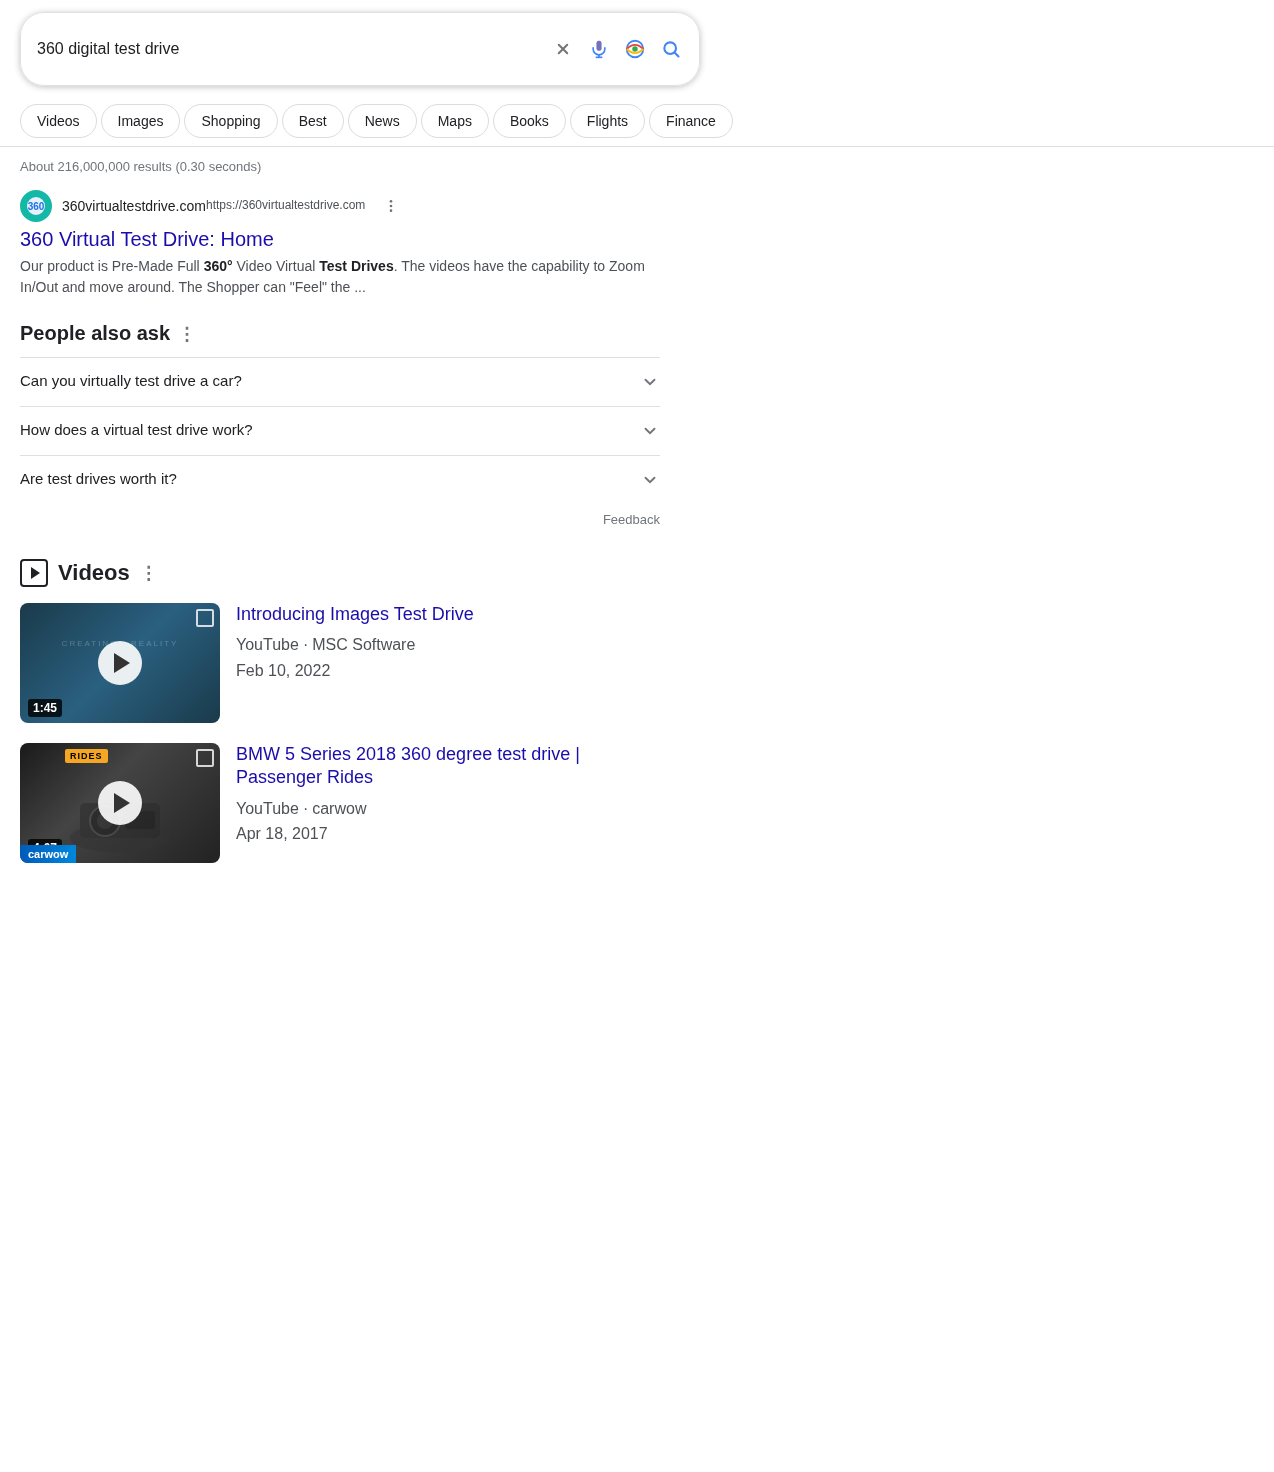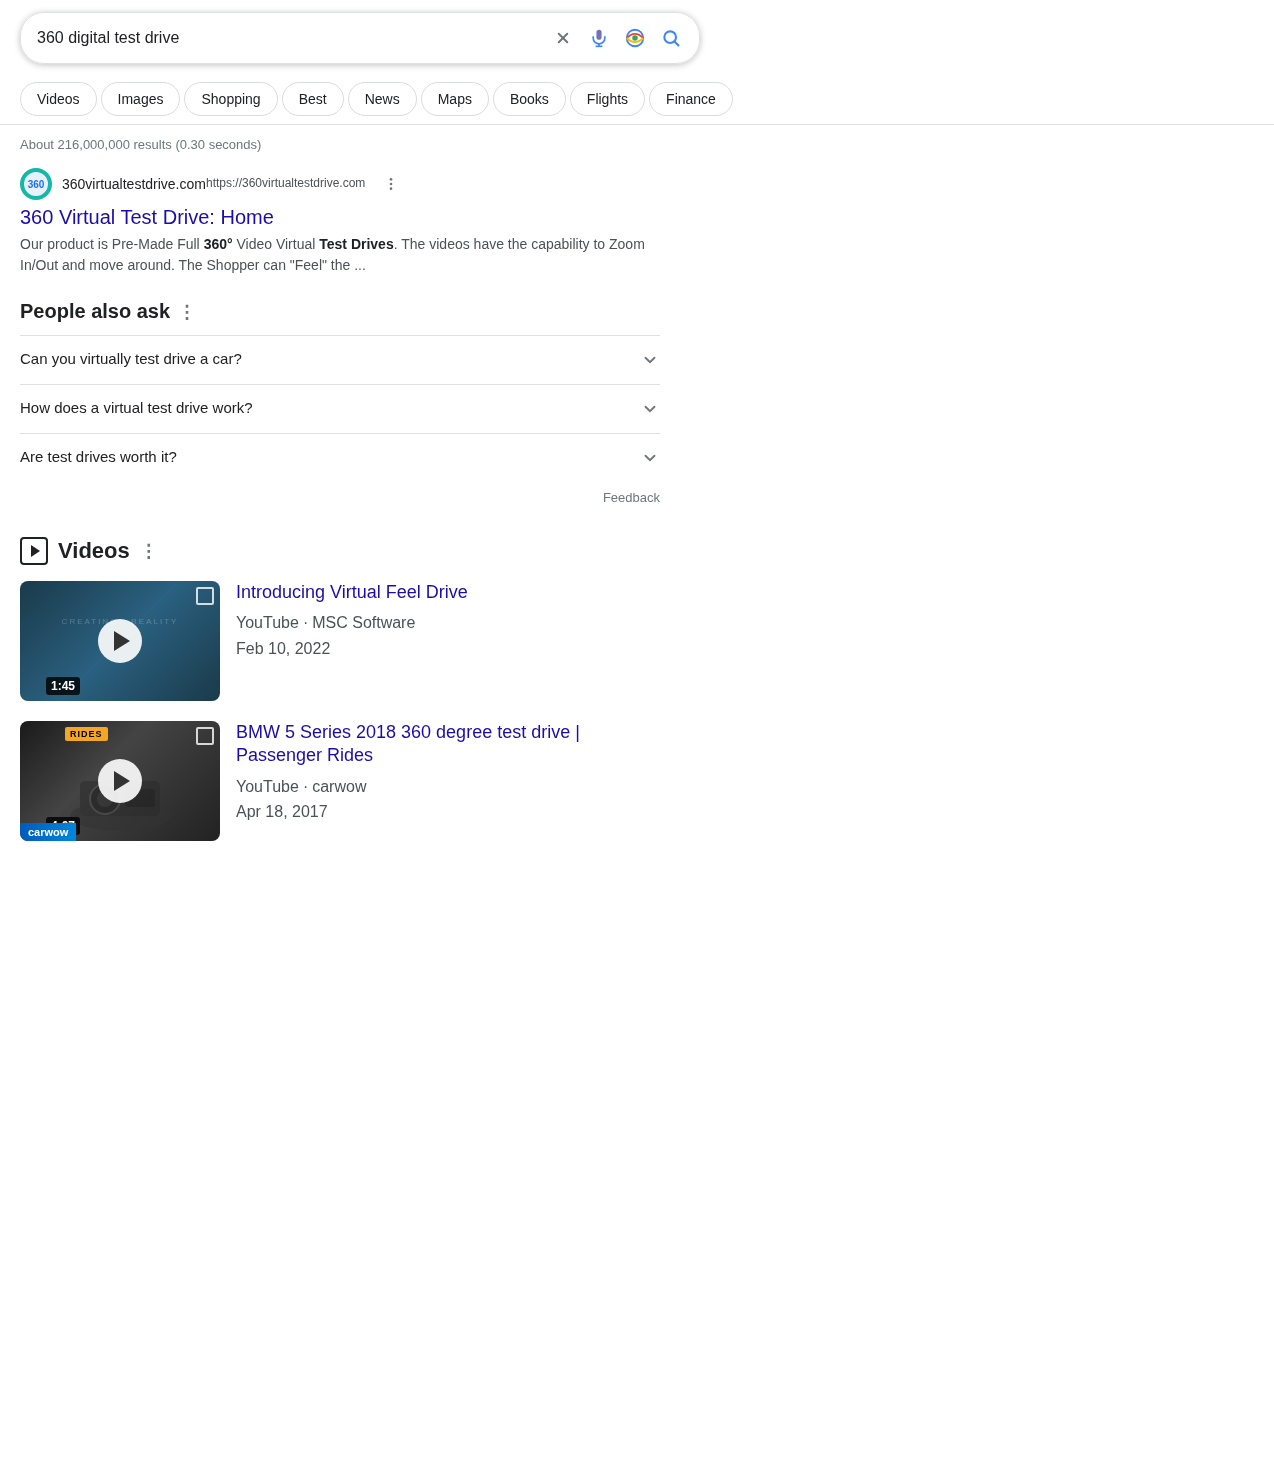--- a/index.html
+++ b/index.html
@@ -14,21 +14,21 @@
     
     .search-bar-area {
       padding: 12px 20px 10px 20px;
       background: #fff;
     }
     .search-bar {
       display: flex;
       align-items: center;
       border: 1px solid #dfe1e5;
       border-radius: 24px;
-      padding: 13px 16px;
+      padding: 24px 16px;
       max-width: 680px;
       box-shadow: 0 1px 6px rgba(32,33,36,0.28);
     }
     .search-input-text {
       flex: 1;
       font-size: 16px;
       color: #202124;
     }
     .search-icons {
       display: flex;
@@ -108,21 +108,21 @@
       width: 32px;
       height: 32px;
       border-radius: 50%;
       background: #e8f0fe;
       display: flex;
       align-items: center;
       justify-content: center;
       font-size: 10px;
       font-weight: bold;
       color: #1a73e8;
-      border: 4px solid #14b8a6;
+      border: 7px solid #14b8a6;
       flex-shrink: 0;
     }
     .site-info {
       display: flex;
       flex-direction: row;
     }
     .site-name {
       font-size: 14px;
       color: #202124;
     }
@@ -285,21 +285,21 @@
       width: 0;
       height: 0;
       border-top: 10px solid transparent;
       border-bottom: 10px solid transparent;
       border-left: 16px solid #333;
       margin-left: 3px;
     }
     .duration-badge {
       position: absolute;
       bottom: 6px;
-      left: 26px;
+      left: 8px;
       background: rgba(0,0,0,0.8);
       color: #fff;
       font-size: 12px;
       padding: 2px 5px;
       border-radius: 3px;
       font-weight: bold;
       z-index: 2;
     }
     .fullscreen-icon {
       position: absolute;
@@ -487,21 +487,21 @@
         <div class="thumb-bg-1">
           <span class="thumb-text-overlay" style="top:30%;font-size:8px;letter-spacing:2px;opacity:0.6;">CREATING&nbsp;&nbsp;&nbsp;REALITY</span>
           <div class="play-btn">
             <div class="play-triangle"></div>
           </div>
         </div>
         <div class="duration-badge">1:45</div>
         <div class="fullscreen-icon"></div>
       </div>
       <div class="video-info">
-        <a class="video-title">Introducing Virtual Feel Drive</a>
+        <a class="video-title">Introducing Images Test Drive</a>
         <div class="video-meta">
           <div class="video-source">
             <span>YouTube</span>
             <span> · </span>
             <span>MSC Software</span>
           </div>
           <div>Feb 10, 2022</div>
         </div>
       </div>
     </div>

